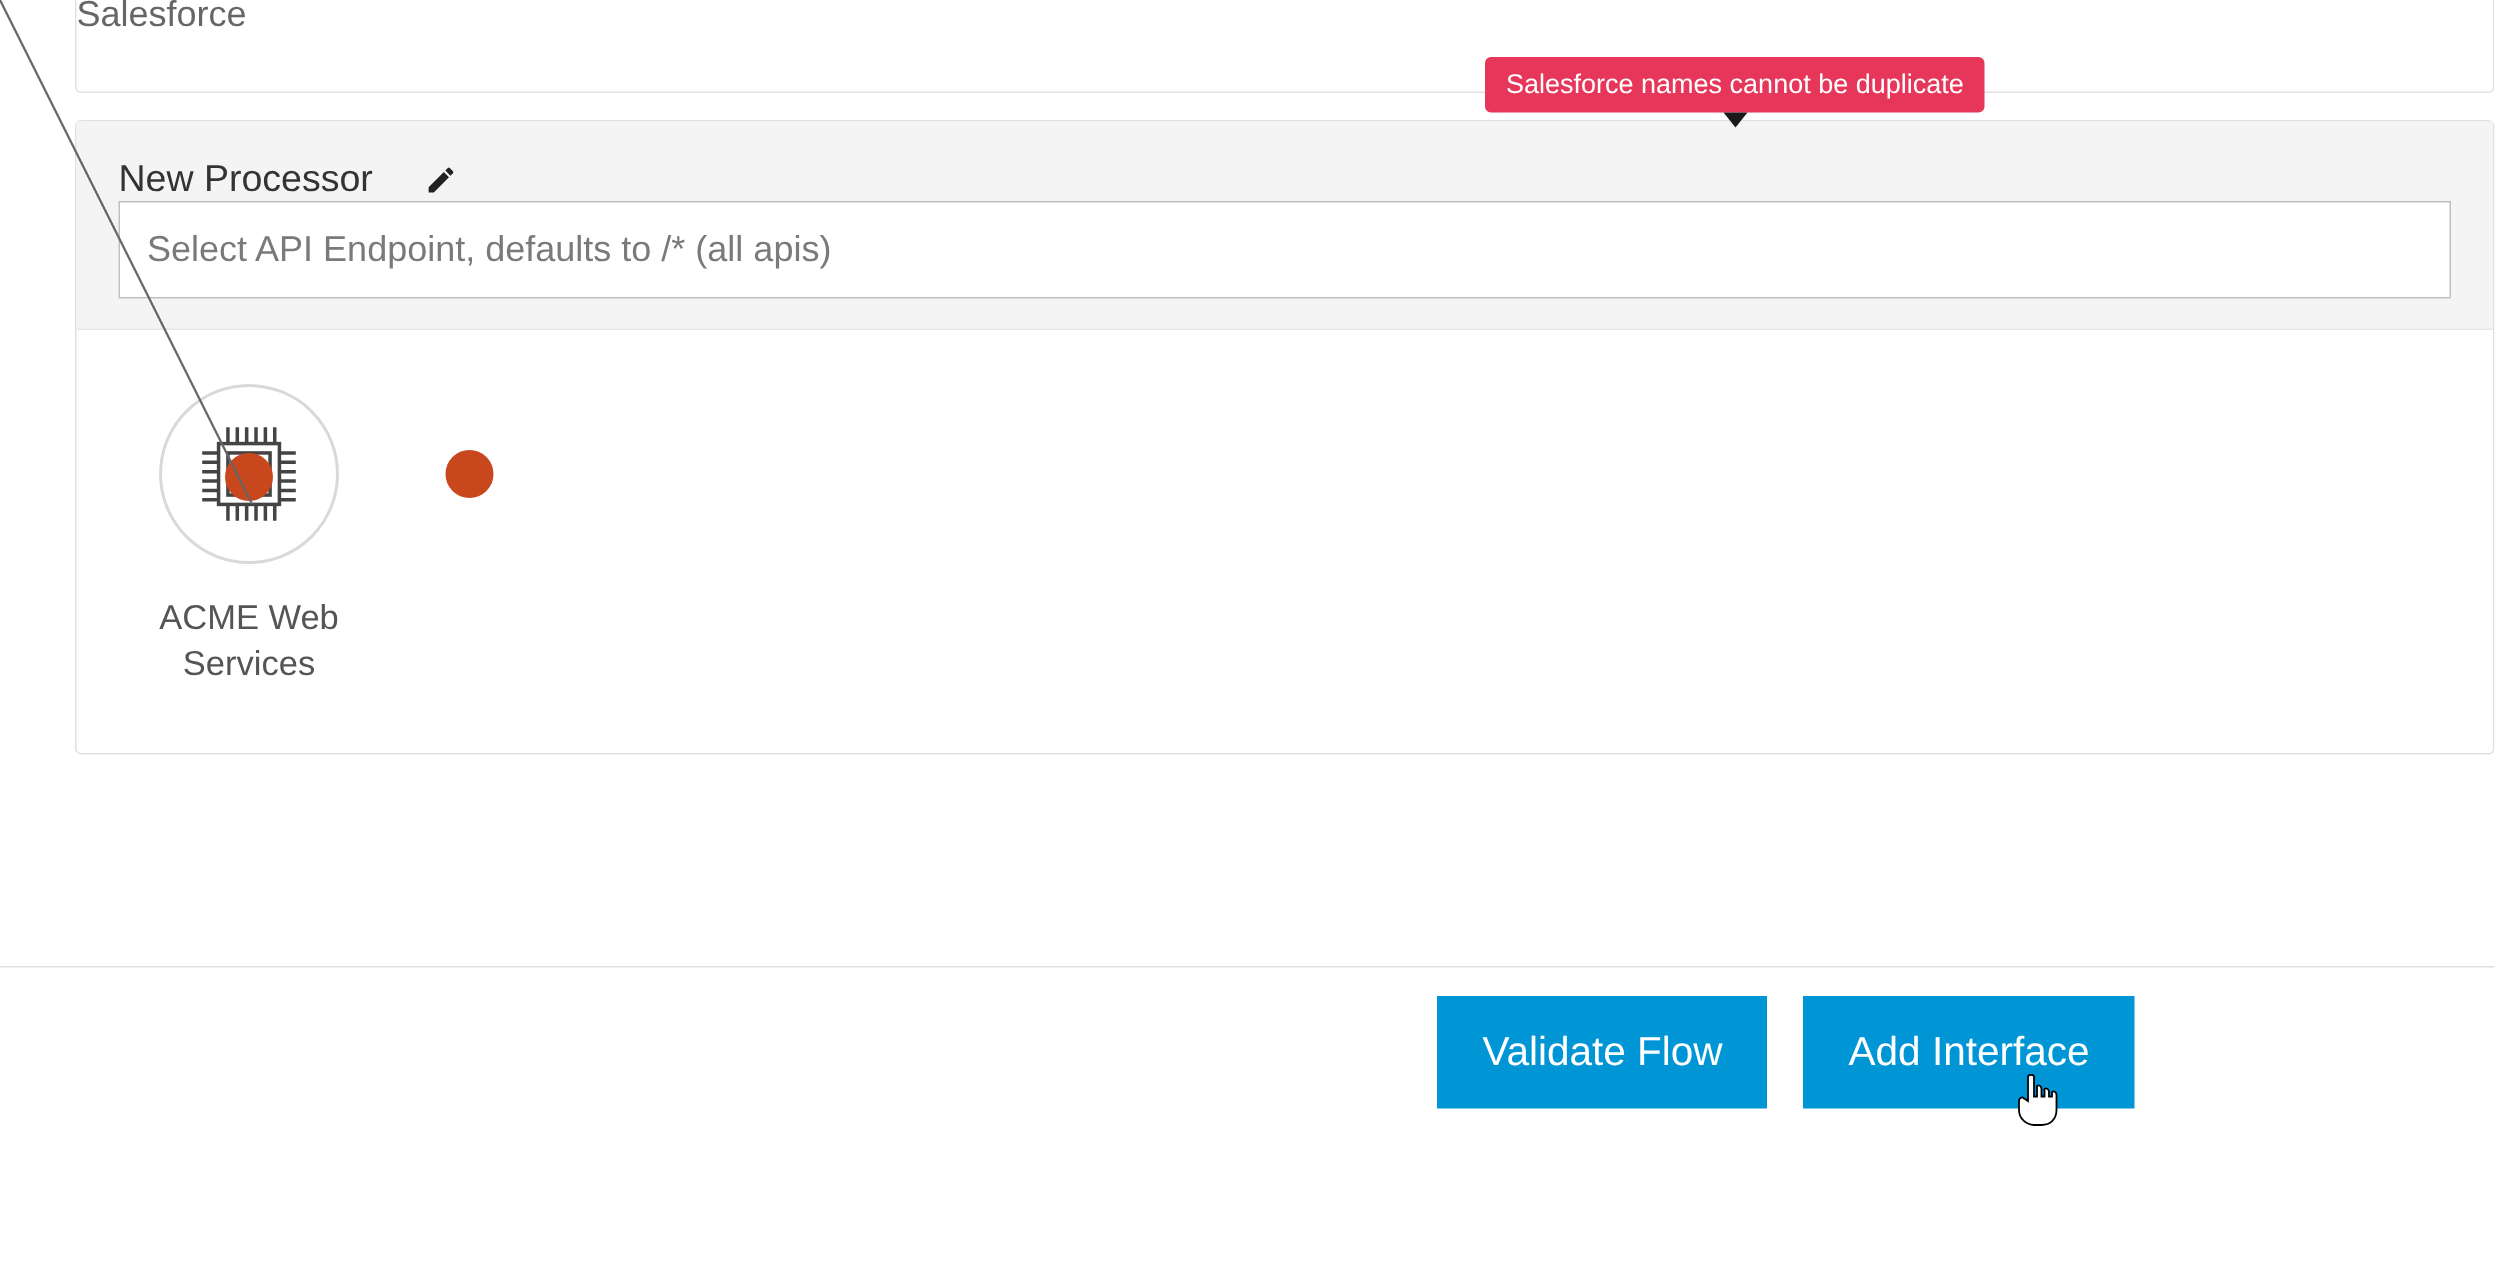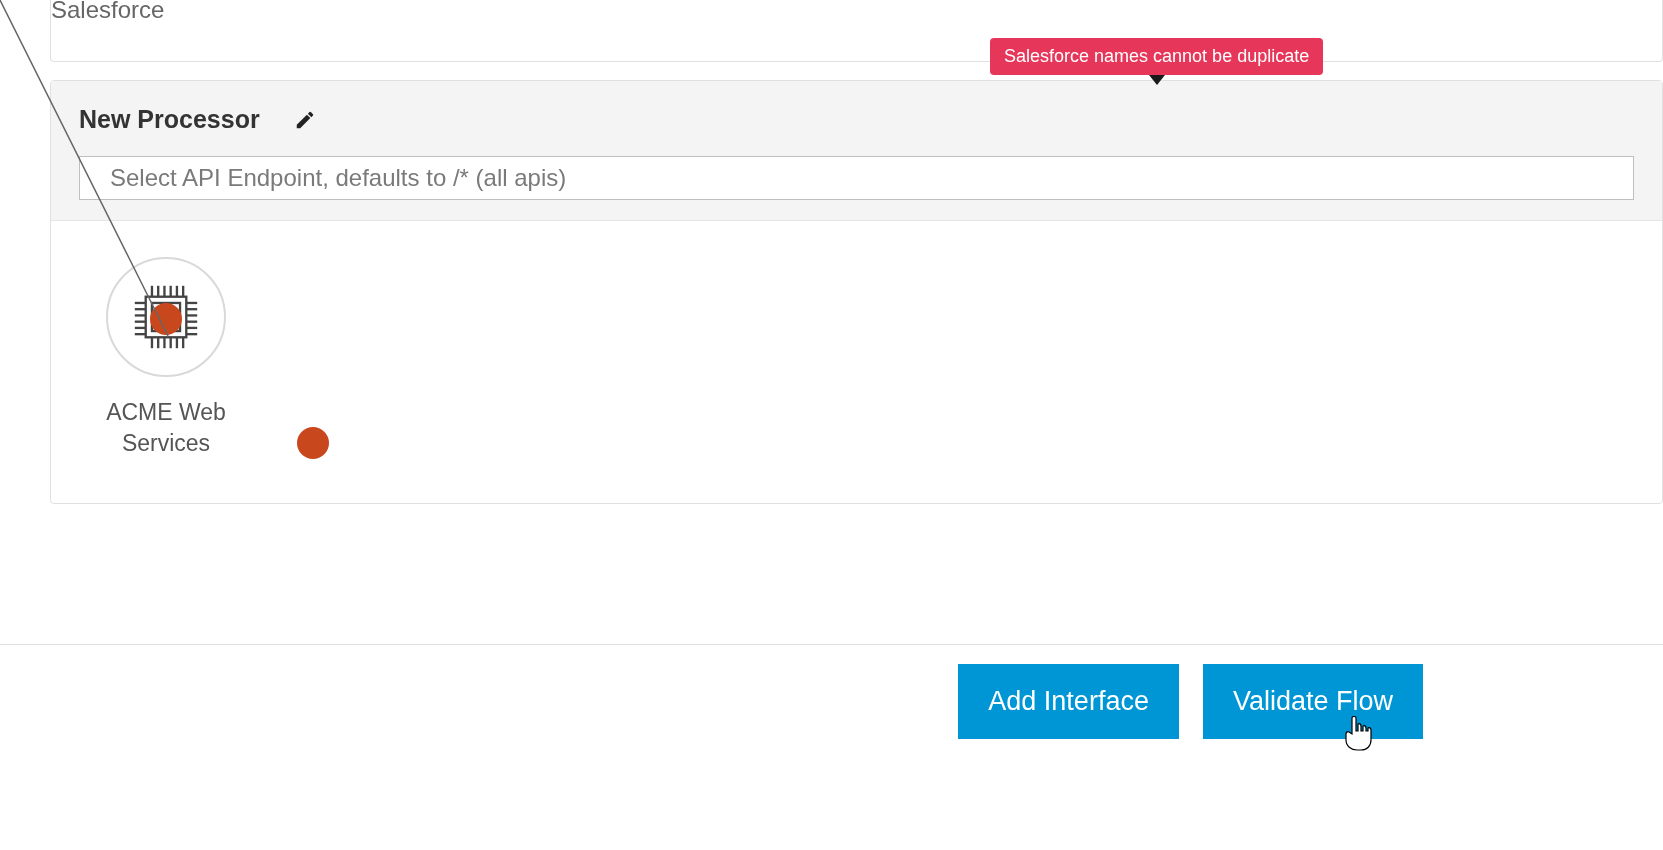--- a/index.html
+++ b/index.html
@@ -66,48 +66,46 @@
   }
   .processor-header {
     background: #f4f4f4;
     border-bottom: 1px solid #e6e6e6;
     padding: 24px 28px 20px 28px;
   }
   .processor-title-row {
     display: flex;
     align-items: center;
     gap: 34px;
-    margin-bottom: 22px;
-    font-weight: bold;
   }
   .processor-title {
     font-size: 25px;
     color: #333;
   }
   .pencil-icon svg {
     width: 22px;
     height: 22px;
     display: block;
   }
   .endpoint-input {
     width: 100%;
-    height: 44px;
+    height: 65px;
     border: 1px solid #bfbfbf;
     background: #fff;
-    padding: 0 30px;
+    padding: 0 18px;
     font-size: 24px;
     color: #333;
   }
   .endpoint-input::placeholder {
     color: #7a7a7a;
   }
   .processor-body {
     padding: 36px 30px 44px 30px;
     display: flex;
-    align-items: flex-end;
+    align-items: flex-start;
     gap: 46px;
     position: relative;
   }
   .service-item {
     width: 170px;
     text-align: center;
   }
   .service-circle {
     width: 120px;
     height: 120px;
@@ -246,19 +244,19 @@
       </div>
       <div class="service-label">ACME Web Services</div>
     </div>
     <div class="connector-dot"></div>
   </div>
 </div>
 
 <div class="footer-divider"></div>
 
 <div class="footer-buttons">
+  <button class="btn">Validate Flow</button>
   <button class="btn">Add Interface</button>
-  <button class="btn">Validate Flow</button>
 </div>
 
 <svg class="cursor-pointer" width="30" height="36" viewBox="0 0 30 36">
   <path d="M9 2 L9 18 L6 16 C5 15 3 16 3 18 L3 24 C3 30 8 34 14 34 L18 34 C24 34 28 30 28 24 L28 14 C28 12 26 11 25 12 L25 15 L23 15 L23 12 C23 10 21 9 20 10 L20 15 L18 15 L18 10 C18 8 16 7 15 8 L15 15 L13 15 L13 2 C13 0 9 0 9 2 Z" fill="#fff" stroke="#000" stroke-width="1.2"></path>
 </svg>
 
 </body></html>

